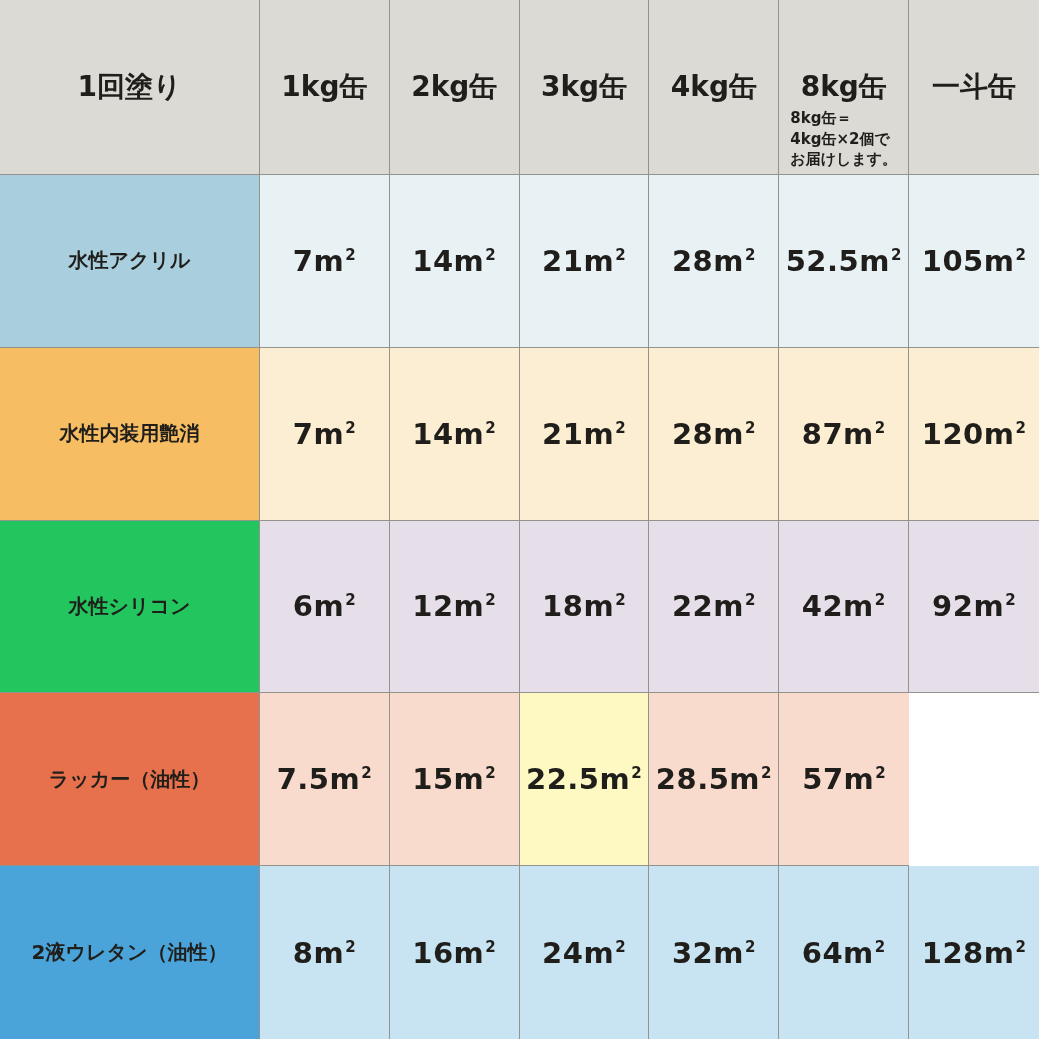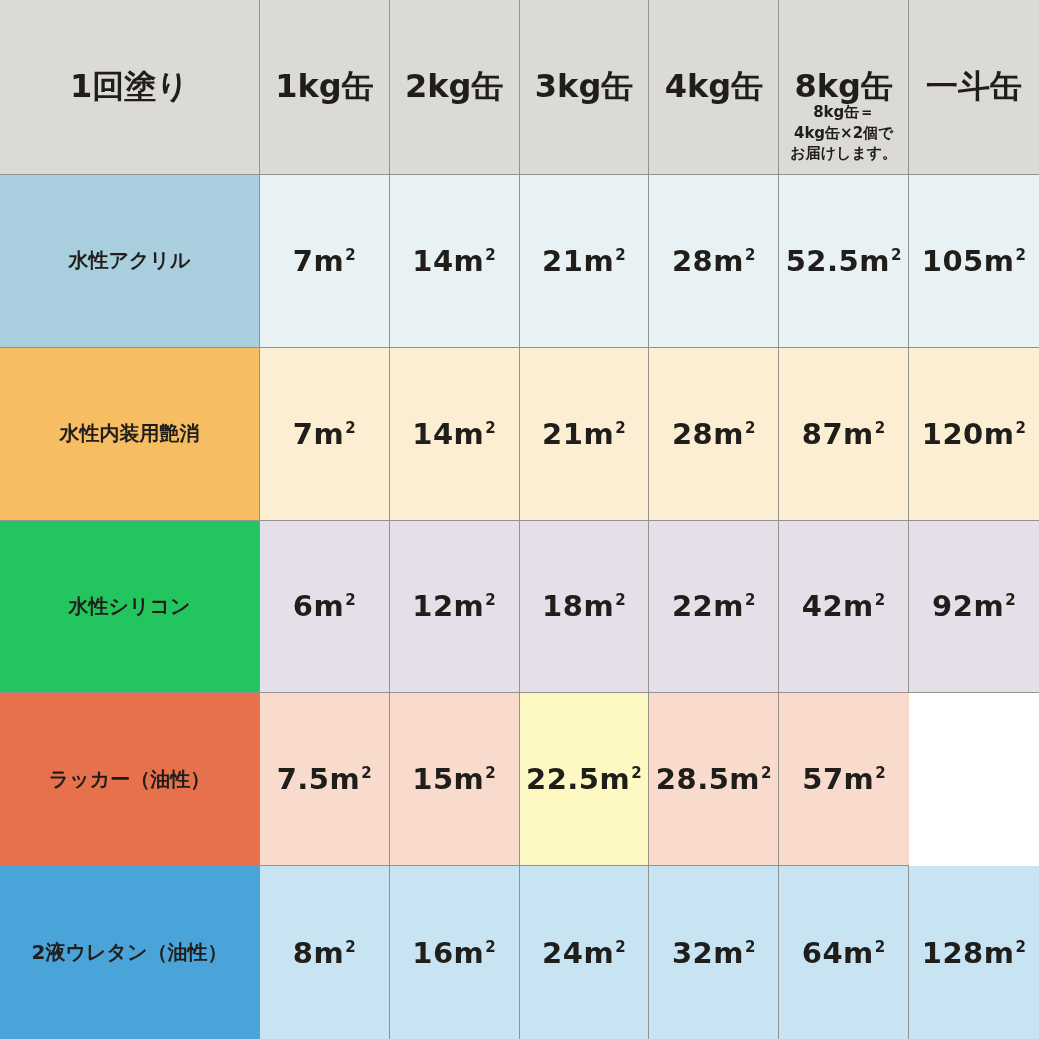--- a/index.html
+++ b/index.html
@@ -28,30 +28,30 @@
     position:relative;
     display:flex;
     align-items:center;
     justify-content:center;
     border-right:1.5px solid var(--grid);
     border-bottom:1.5px solid var(--grid);
     overflow:visible;
   }
   .row .cell:last-child{border-right:none;}
   .sheet .row:last-child .cell{border-bottom:none;}
-  .htext{font-size:32px;white-space:nowrap;}
+  .htext{font-size:28px;white-space:nowrap;}
   .ltext{font-size:20px;white-space:nowrap;}
   .vtext{font-size:29px;white-space:nowrap;letter-spacing:0.5px;}
   .sup{font-size:15px;vertical-align:11px;margin-left:1px;}
   .note{
     position:absolute;
-    left:11px;top:102px;
+    left:11px;top:108px;
     display:flex;flex-direction:column;
     font-size:15px;line-height:1.38;
-    text-align:center;white-space:nowrap;
+    text-align:left;white-space:nowrap;
   }
 </style>
 </head>
 <body>
 
 <div class="sheet">
 
   <div class="row" style="background: rgb(220, 218, 212);">
     <div class="cell">
       <span class="htext">1回塗り</span>

